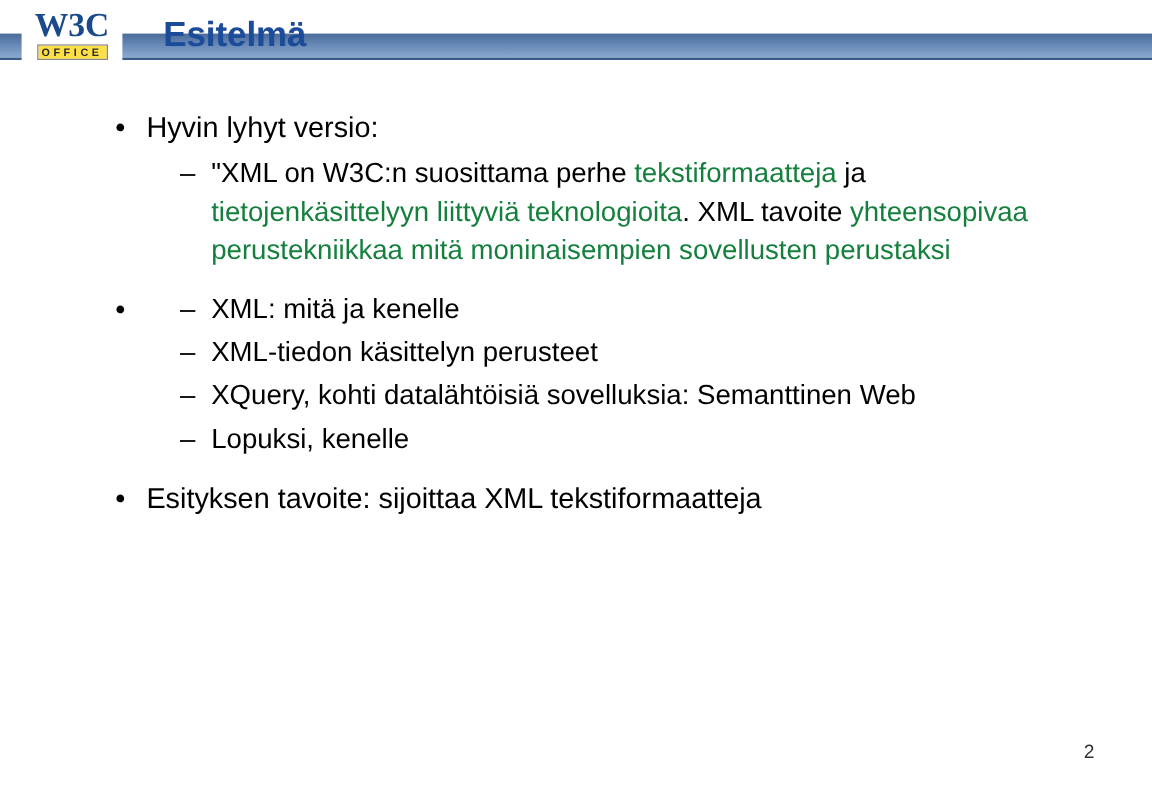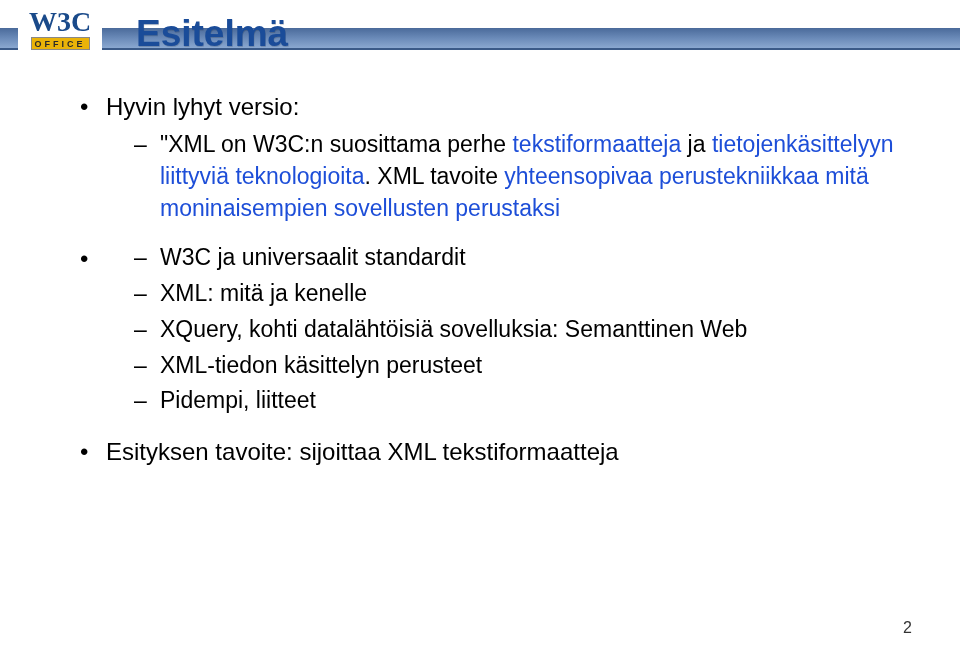--- a/index.html
+++ b/index.html
@@ -44,38 +44,38 @@
     line-height: 1;
   }
   .logo-w { font-size: 28px; font-weight: 700; color: #1a4a8a; font-family: Georgia, serif; }
   .logo-3 { font-size: 28px; font-weight: 700; color: #1a4a8a; font-family: Georgia, serif; position: relative; }
   .logo-c { font-size: 28px; font-weight: 700; color: #1a4a8a; font-family: Georgia, serif; }
   .logo-office {
     font-size: 9px;
     letter-spacing: 3px;
     font-weight: 700;
     color: #2a2a2a;
-    background: #eab308;
+    background: #fde047;
     padding: 1px 3px 0 3px;
     margin-top: 2px;
     outline: 1px solid #888;
     display: inline-block;
   }
   .slide-title {
     position: absolute;
     left: 136px;
     top: 13px;
-    font-size: 37px;
+    font-size: 29px;
     font-weight: 700;
     color: #1a4c99;
     text-shadow: 0.5px 0.5px 0 rgba(0,0,0,0.15);
   }
   .body {
     position: absolute;
-    left: 80px;
+    left: 96px;
     right: 60px;
     top: 90px;
     font-size: 24px;
     line-height: 1.38;
     color: #000;
   }
   ul.lvl1 { list-style: none; padding: 0; }
   ul.lvl1 > li {
     position: relative;
     padding-left: 26px;
@@ -98,21 +98,21 @@
     font-size: 23px;
   }
   ul.lvl2 > li::before {
     content: "–";
     position: absolute;
     left: 14px;
     top: 0;
     color: #000;
   }
   .quote { }
-  .blue-part { color: #1d4ed8; }
+  .blue-part { color: #15803d; }
   .black-part { color: #000; }
   .page-num {
     position: absolute;
     right: 48px;
     bottom: 24px;
     font-size: 16px;
     color: #333;
   }
 </style>
 </head>
@@ -142,25 +142,24 @@
           <li>
             <span class="quote">
               <span class="black-part">"XML on W3C:n suosittama perhe </span><span class="blue-part">tekstiformaatteja</span><span class="black-part"> ja </span><span class="blue-part">tietojenkäsittelyyn liittyviä teknologioita</span><span class="black-part">. XML tavoite </span><span class="blue-part">yhteensopivaa perustekniikkaa mitä moninaisempien sovellusten perustaksi</span>
             </span>
           </li>
         </ul>
       </li>
 
       <li>
         <ul class="lvl2">
-          <li>W3C ja universaalit standardit</li>
           <li>XML: mitä ja kenelle</li>
+          <li>XML-tiedon käsittelyn perusteet</li>
           <li>XQuery, kohti datalähtöisiä sovelluksia: Semanttinen Web</li>
-          <li>XML-tiedon käsittelyn perusteet</li>
-          <li>Pidempi, liitteet</li>
+          <li>Lopuksi, kenelle</li>
         </ul>
       </li>
 
       <li>
         <span>Esityksen tavoite: sijoittaa XML tekstiformaatteja</span>
       </li>
 
     </ul>
   </div>
 

